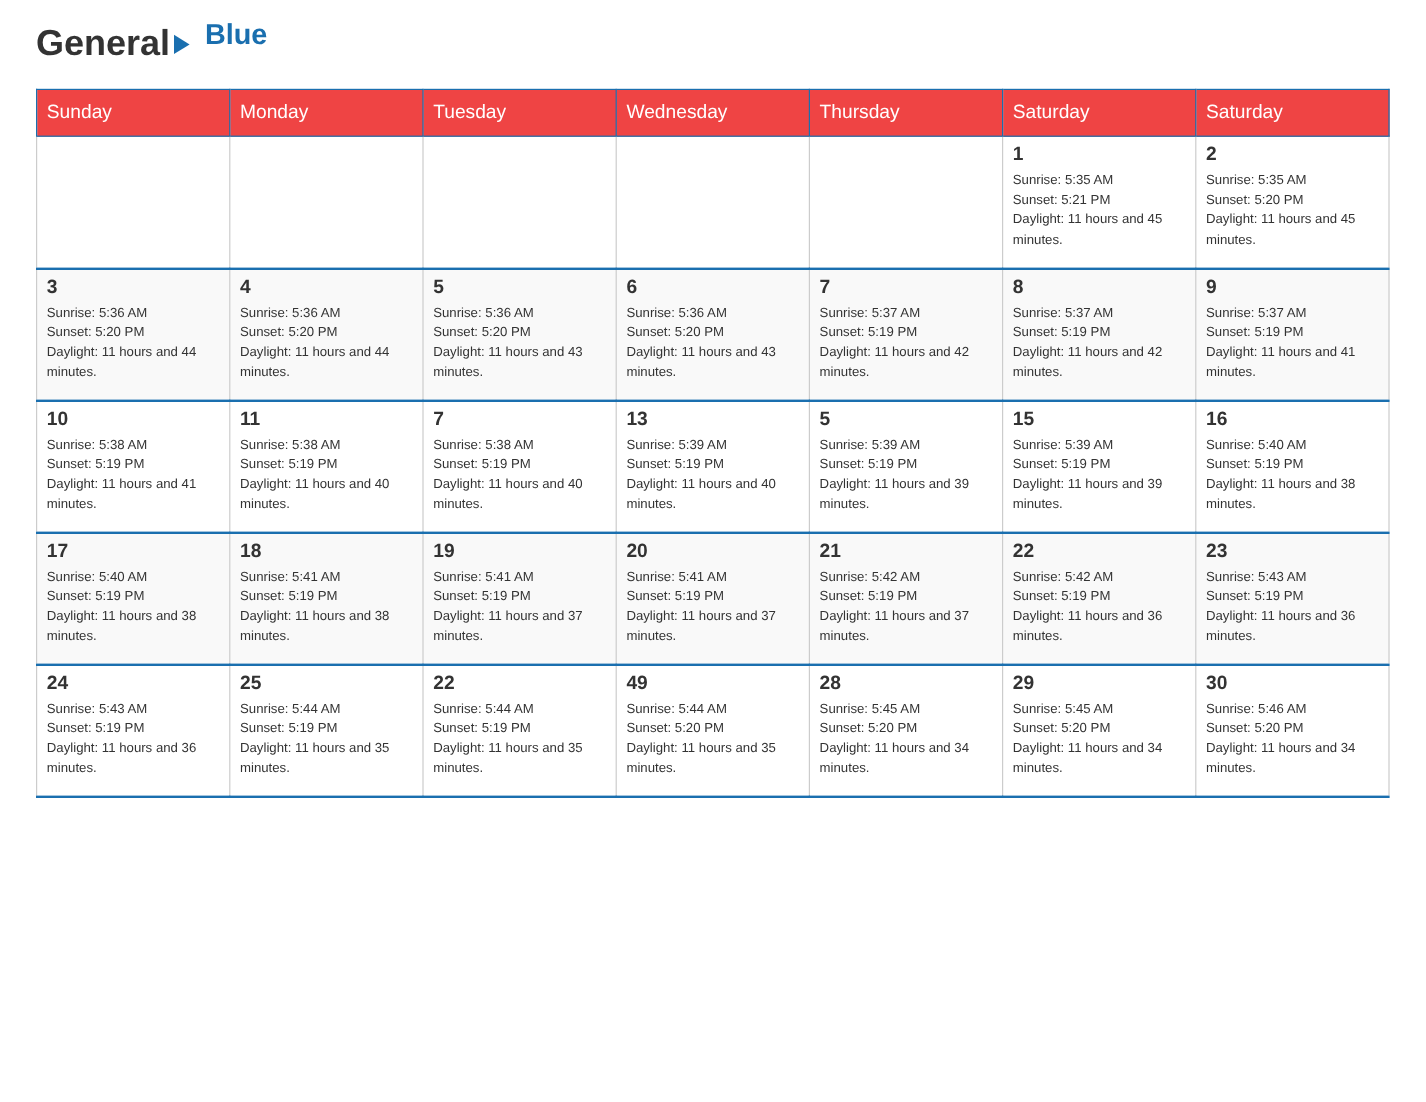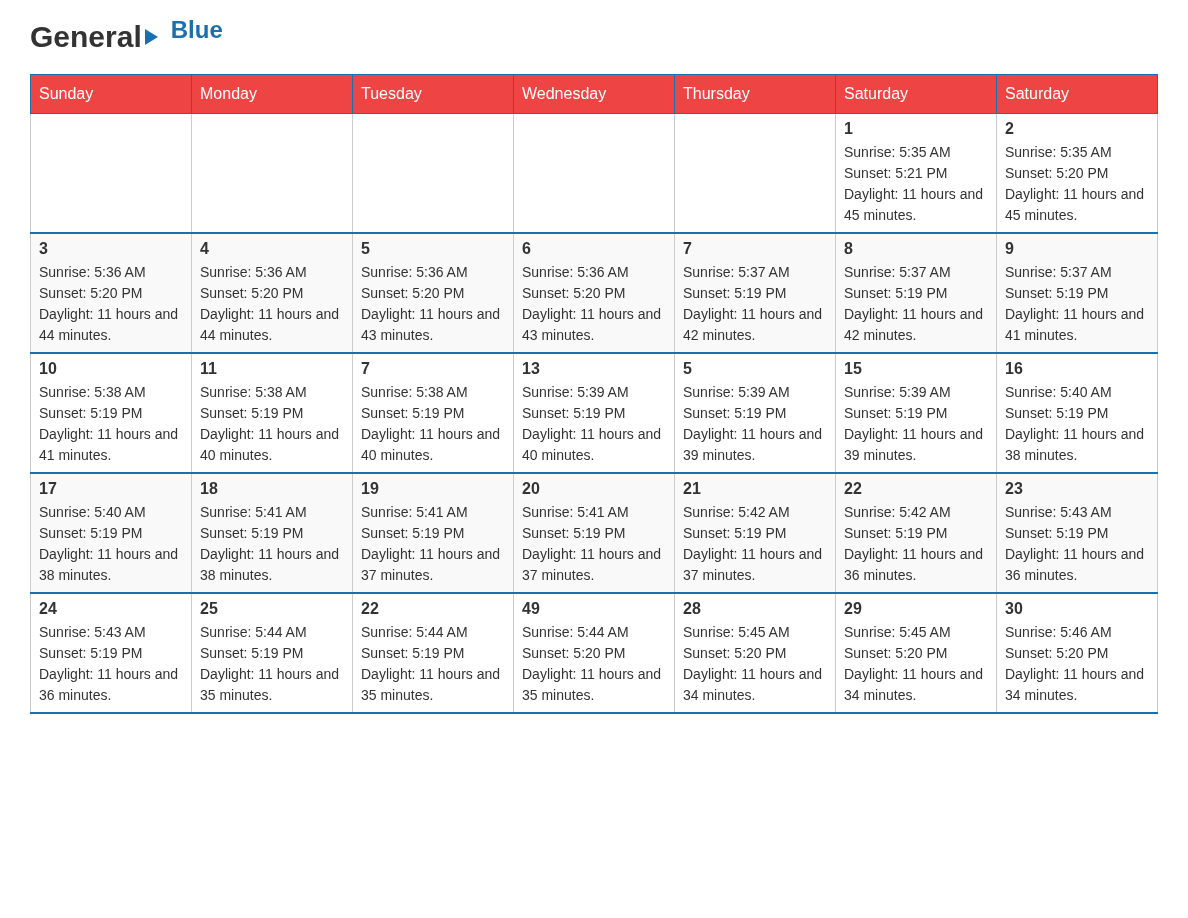--- a/index.html
+++ b/index.html
@@ -64,21 +64,21 @@
       height: 110px;
     }
     .day-number {
       font-size: 16px;
       font-weight: bold;
       color: #333;
       margin-bottom: 4px;
     }
     .sun-info {
       color: #333;
-      font-size: 14px;
+      font-size: 11px;
       line-height: 1.5;
     }
     tbody tr:nth-child(even) {
       background: #f9f9f9;
     }
     .empty-cell {
       background: #fff;
     }
   </style>
 </head>

